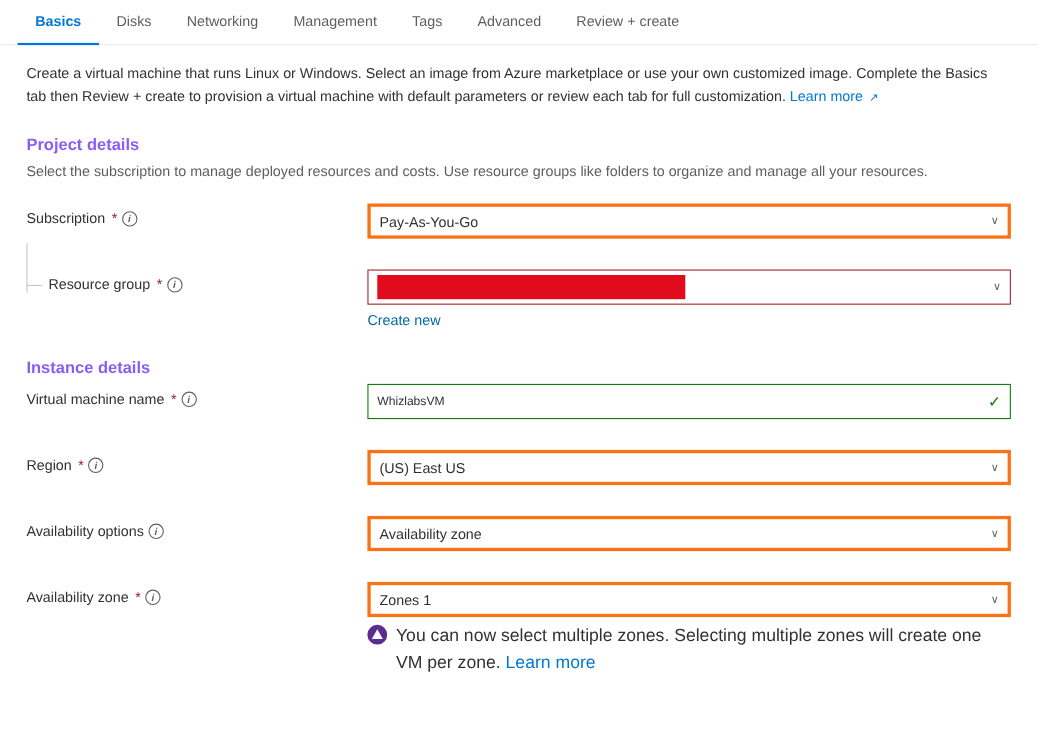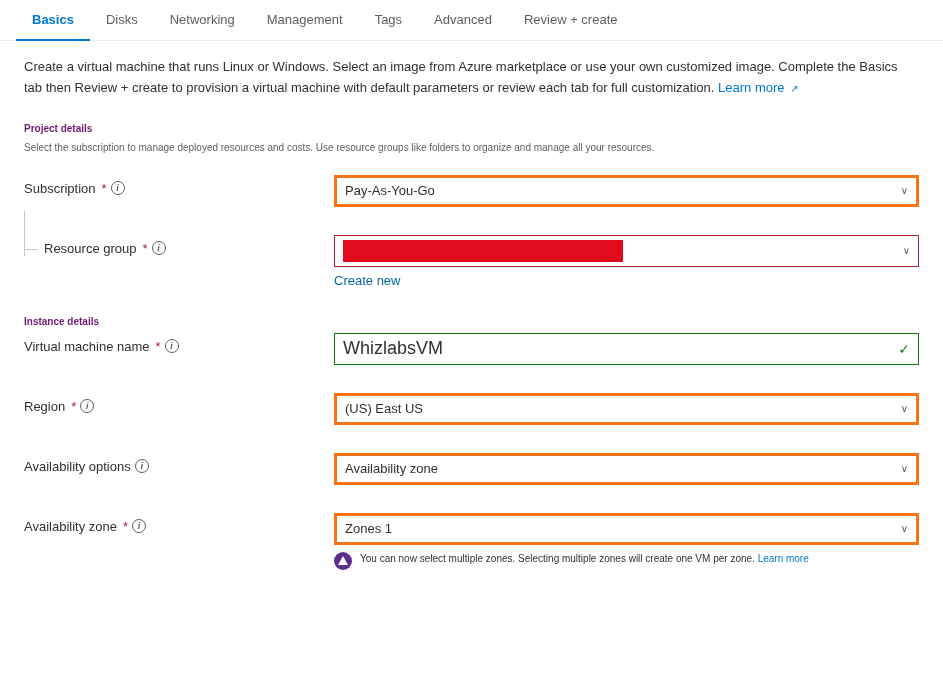--- a/index.html
+++ b/index.html
@@ -50,27 +50,27 @@
       text-decoration: none;
       margin-top: 20px;
     }
     .external-link-icon {
       font-size: 10px;
       margin-left: 2px;
     }
 
     
     .section-title {
-      font-size: 10px;
+      font-size: 15px;
       font-weight: 600;
-      color: #701a75;
+      color: #8b5cf6;
       margin-bottom: 6px;
     }
     .section-description {
-      font-size: 10px;
+      font-size: 13px;
       color: #605e5c;
       margin-bottom: 20px;
       line-height: 1.5;
     }
 
     .section {
       margin-bottom: 28px;
     }
 
     
@@ -189,21 +189,21 @@
     }
     .text-input.valid {
       border-color: #107c10;
     }
     .checkmark-icon {
       color: #107c10;
       font-size: 14px;
     }
     .input-value {
       color: #323130;
-      font-size: 18px;
+      font-size: 11px;
     }
 
     
     .create-new-link {
       display: inline-block;
       margin-top: 6px;
       color: #0369a1;
       font-size: 13px;
       text-decoration: none;
       cursor: pointer;
@@ -226,21 +226,21 @@
       align-items: center;
       justify-content: center;
       flex-shrink: 0;
       margin-top: 1px;
     }
     .info-notice-icon svg {
       width: 12px;
       height: 12px;
     }
     .info-notice-text {
-      font-size: 10px;
+      font-size: 16px;
       color: #323130;
       line-height: 1.5;
     }
     .info-notice-text a {
       color: #0078d4;
       text-decoration: none;
     }
   </style>
 </head>
 <body>

